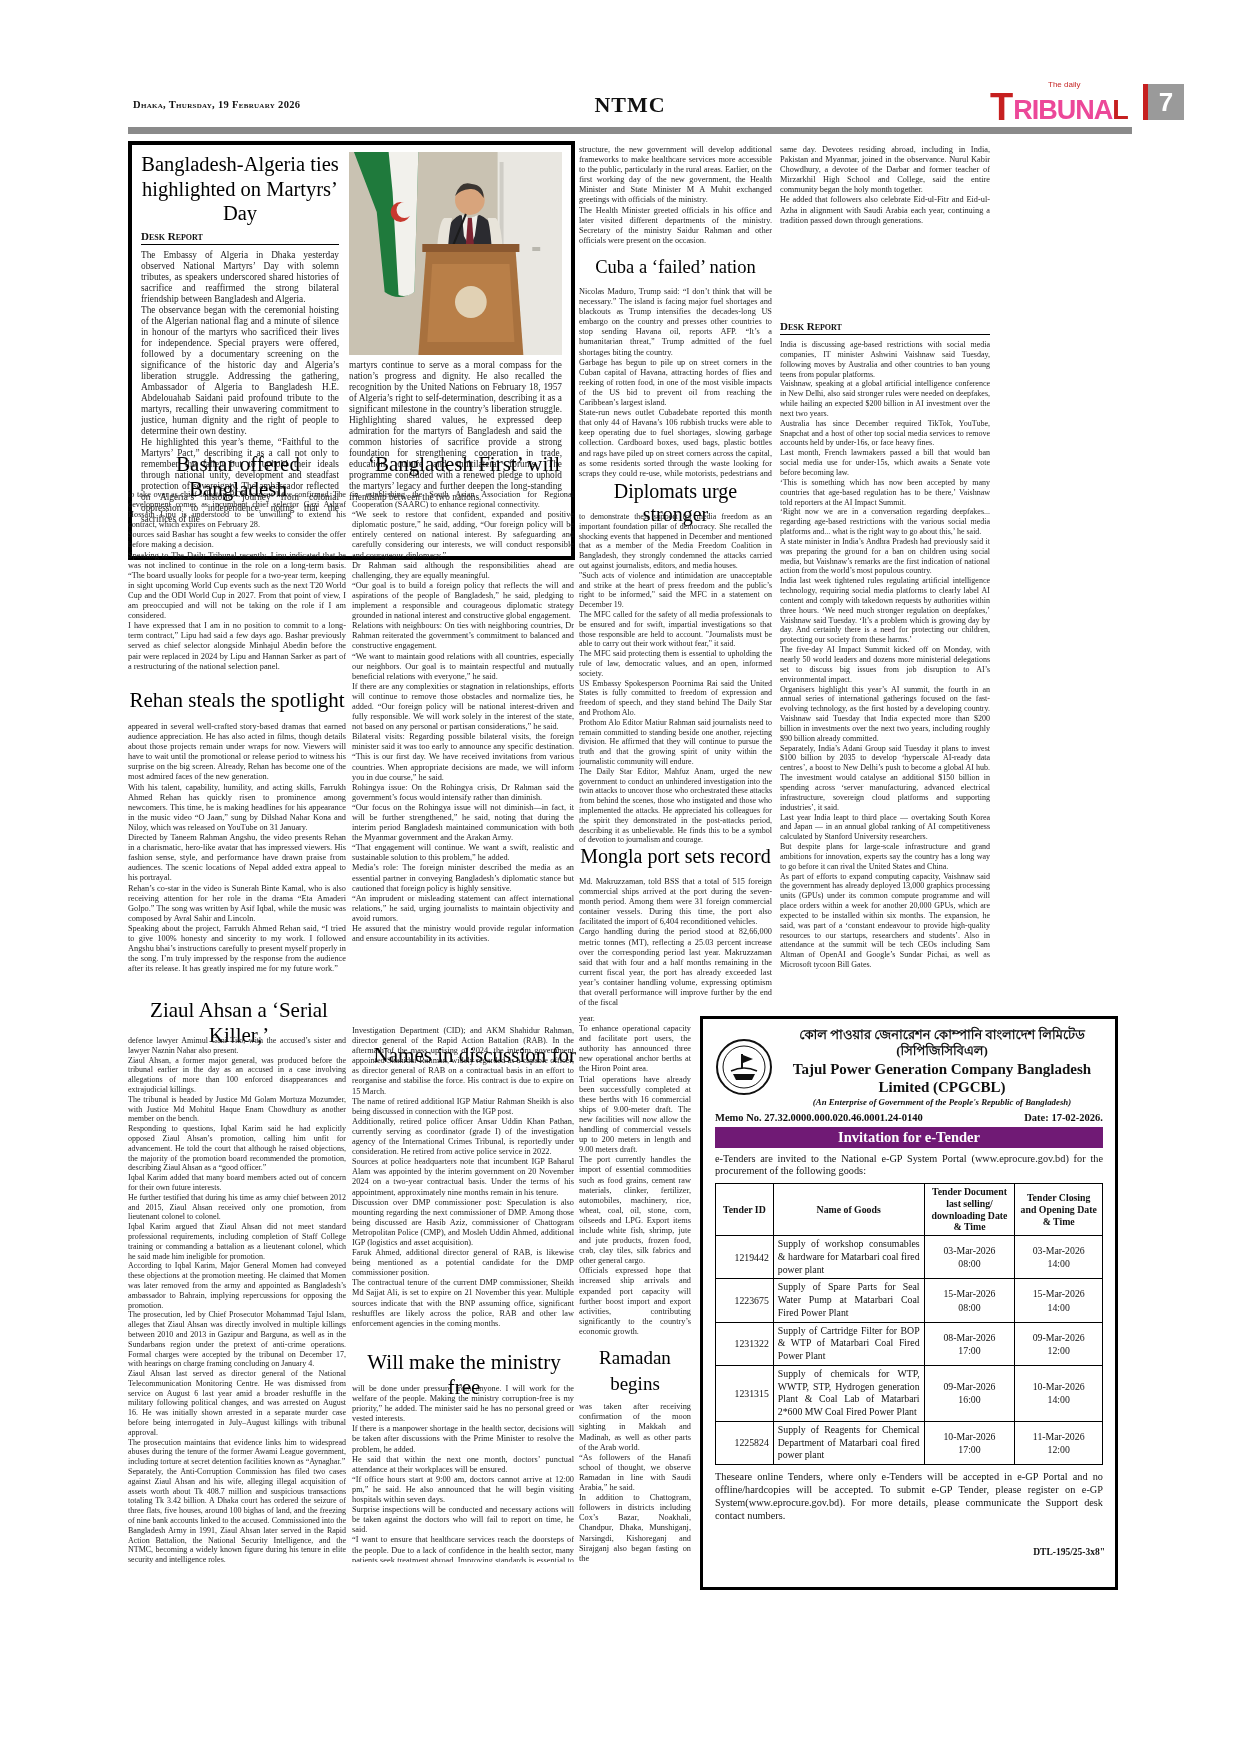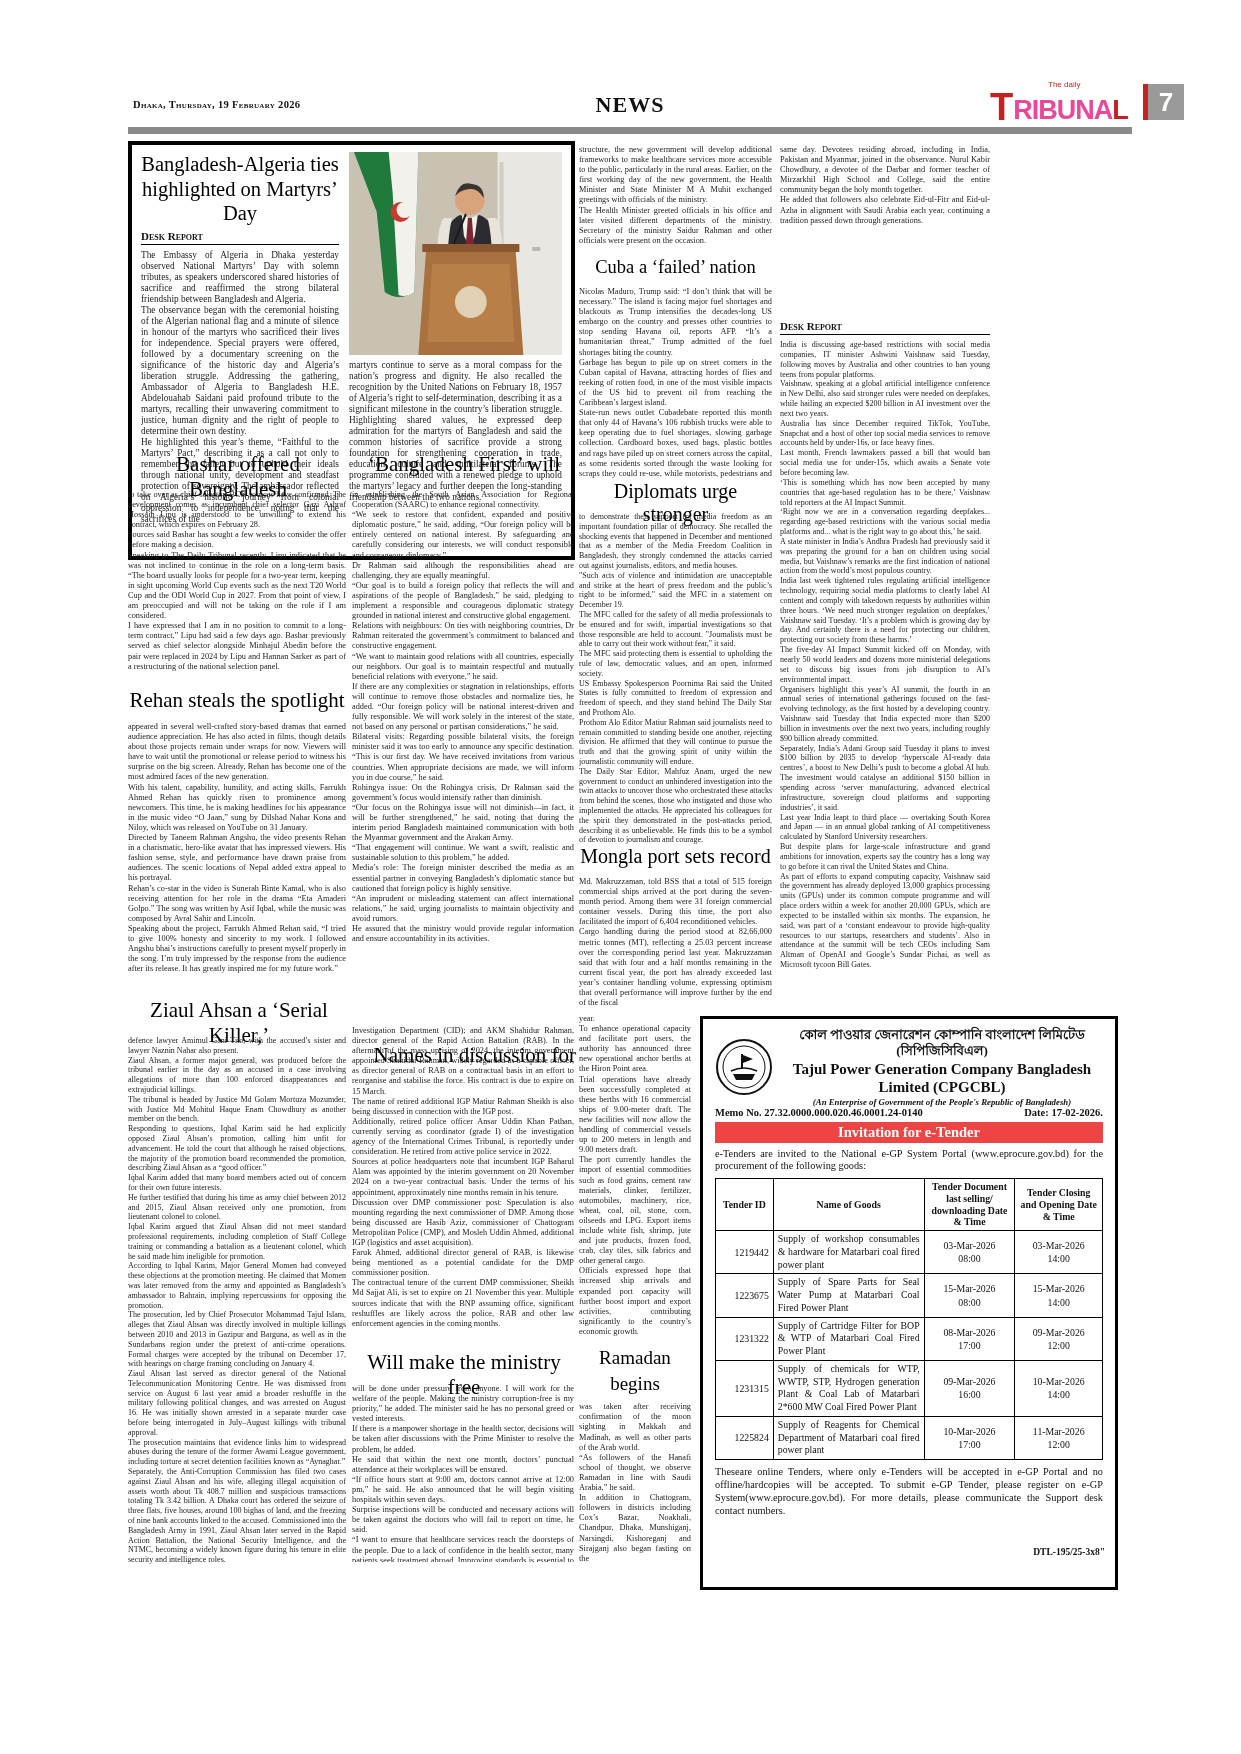--- a/index.html
+++ b/index.html
@@ -54,42 +54,42 @@
   #india-head{left:776px;top:230px;width:216px;height:88px;font-size:20px;line-height:1.45;}
   #india-byline{left:780px;top:320px;width:210px;}
   #india-body{left:780px;top:340px;width:210px;height:672px;font-size:8px;line-height:9.85px;}
   
   #tender-box{left:700px;top:1016px;width:418px;height:574px;border:3.5px solid #000;box-sizing:border-box;padding:8px 12px;font-family:"Liberation Serif",serif;}
   #tender-header{display:flex;align-items:center;gap:8px;}
   #tender-header-text{flex:1;text-align:center;}
   #tender-title-bn{font-size:13px;font-weight:bold;line-height:1.25;}
   #tender-title-en{font-size:15px;font-weight:bold;line-height:1.2;}
   #tender-subtitle{font-size:8.8px;font-weight:bold;font-style:italic;margin-top:1px;}
-  #tender-memo-row{display:flex;justify-content:space-between;font-size:10.5px;font-weight:bold;}
-  #tender-bar{margin-top:4px;background:#ef4444;color:#fff;text-align:center;font-weight:bold;font-size:14.5px;padding:2px 0;}
+  #tender-memo-row{display:flex;justify-content:space-between;font-size:10.5px;font-weight:bold;margin-top:5px;}
+  #tender-bar{margin-top:4px;background:#701a75;color:#fff;text-align:center;font-weight:bold;font-size:14.5px;padding:2px 0;}
   #tender-intro{font-size:10.3px;margin-top:5px;text-align:justify;line-height:1.25;}
   #tender-table{width:100%;border-collapse:collapse;margin-top:5px;font-size:9.8px;}
   #tender-table th,#tender-table td{border:1.3px solid #000;padding:2px 4px;vertical-align:middle;}
   #tender-table th{font-weight:bold;text-align:center;line-height:1.2;}
   .cell-id{text-align:right;width:52px;}
   .cell-name{text-align:justify;width:162px;line-height:1.3;}
   .cell-date{text-align:center;width:88px;white-space:pre-line;line-height:1.35;}
   #tender-note{font-size:10.3px;margin-top:6px;text-align:justify;line-height:1.25;}
   #tender-sign{margin-top:2px;}
   #signer-name{font-size:11px;font-weight:bold;}
   .signer-line{font-size:9.8px;line-height:12.5px;}
   #tender-dtl{position:absolute;right:10px;bottom:30px;font-size:9.5px;font-weight:bold;}
 </style>
 </head>
 <body>
 
 <div class="page">
 
   <div class="abs" id="date-line">Dhaka, Thursday, 19 February 2026</div>
-  <div class="abs" id="news-title">NEWS</div>
+  <div class="abs" id="news-title">NTMC</div>
   <div class="abs" id="masthead">
     <span class="mast-tag">The daily</span>
     <span class="mast-t1">T</span>
     <span class="mast-mid">RIBUNA</span>
     <span class="mast-t2">L</span>
   </div>
   <div class="abs" id="page-num-box">7</div>
   <div class="abs" id="header-rule"></div>
 
   <div class="abs" id="algeria-box">

